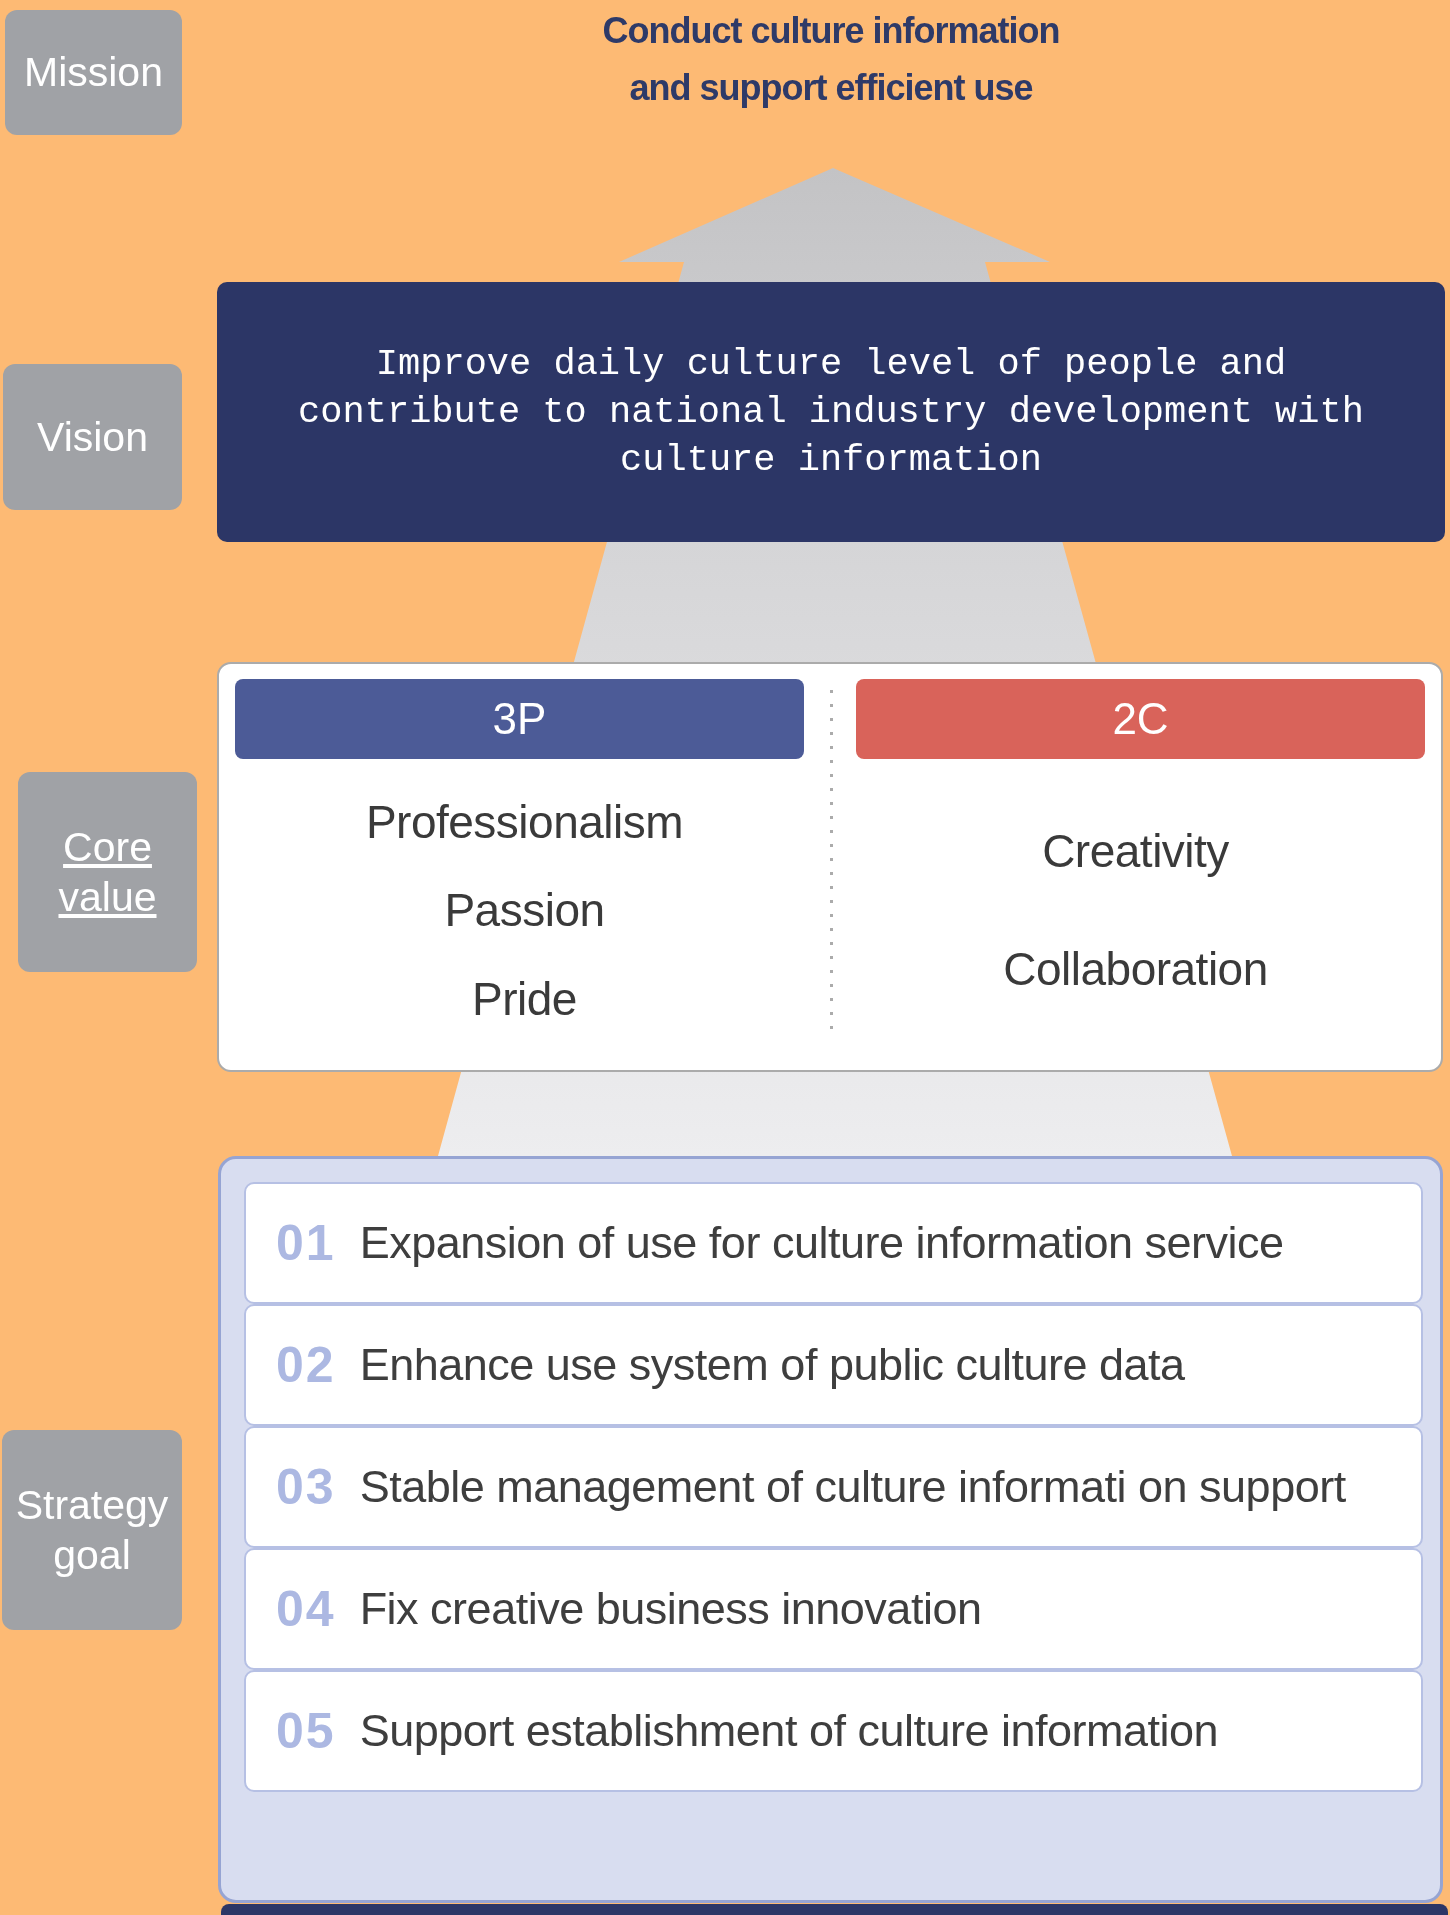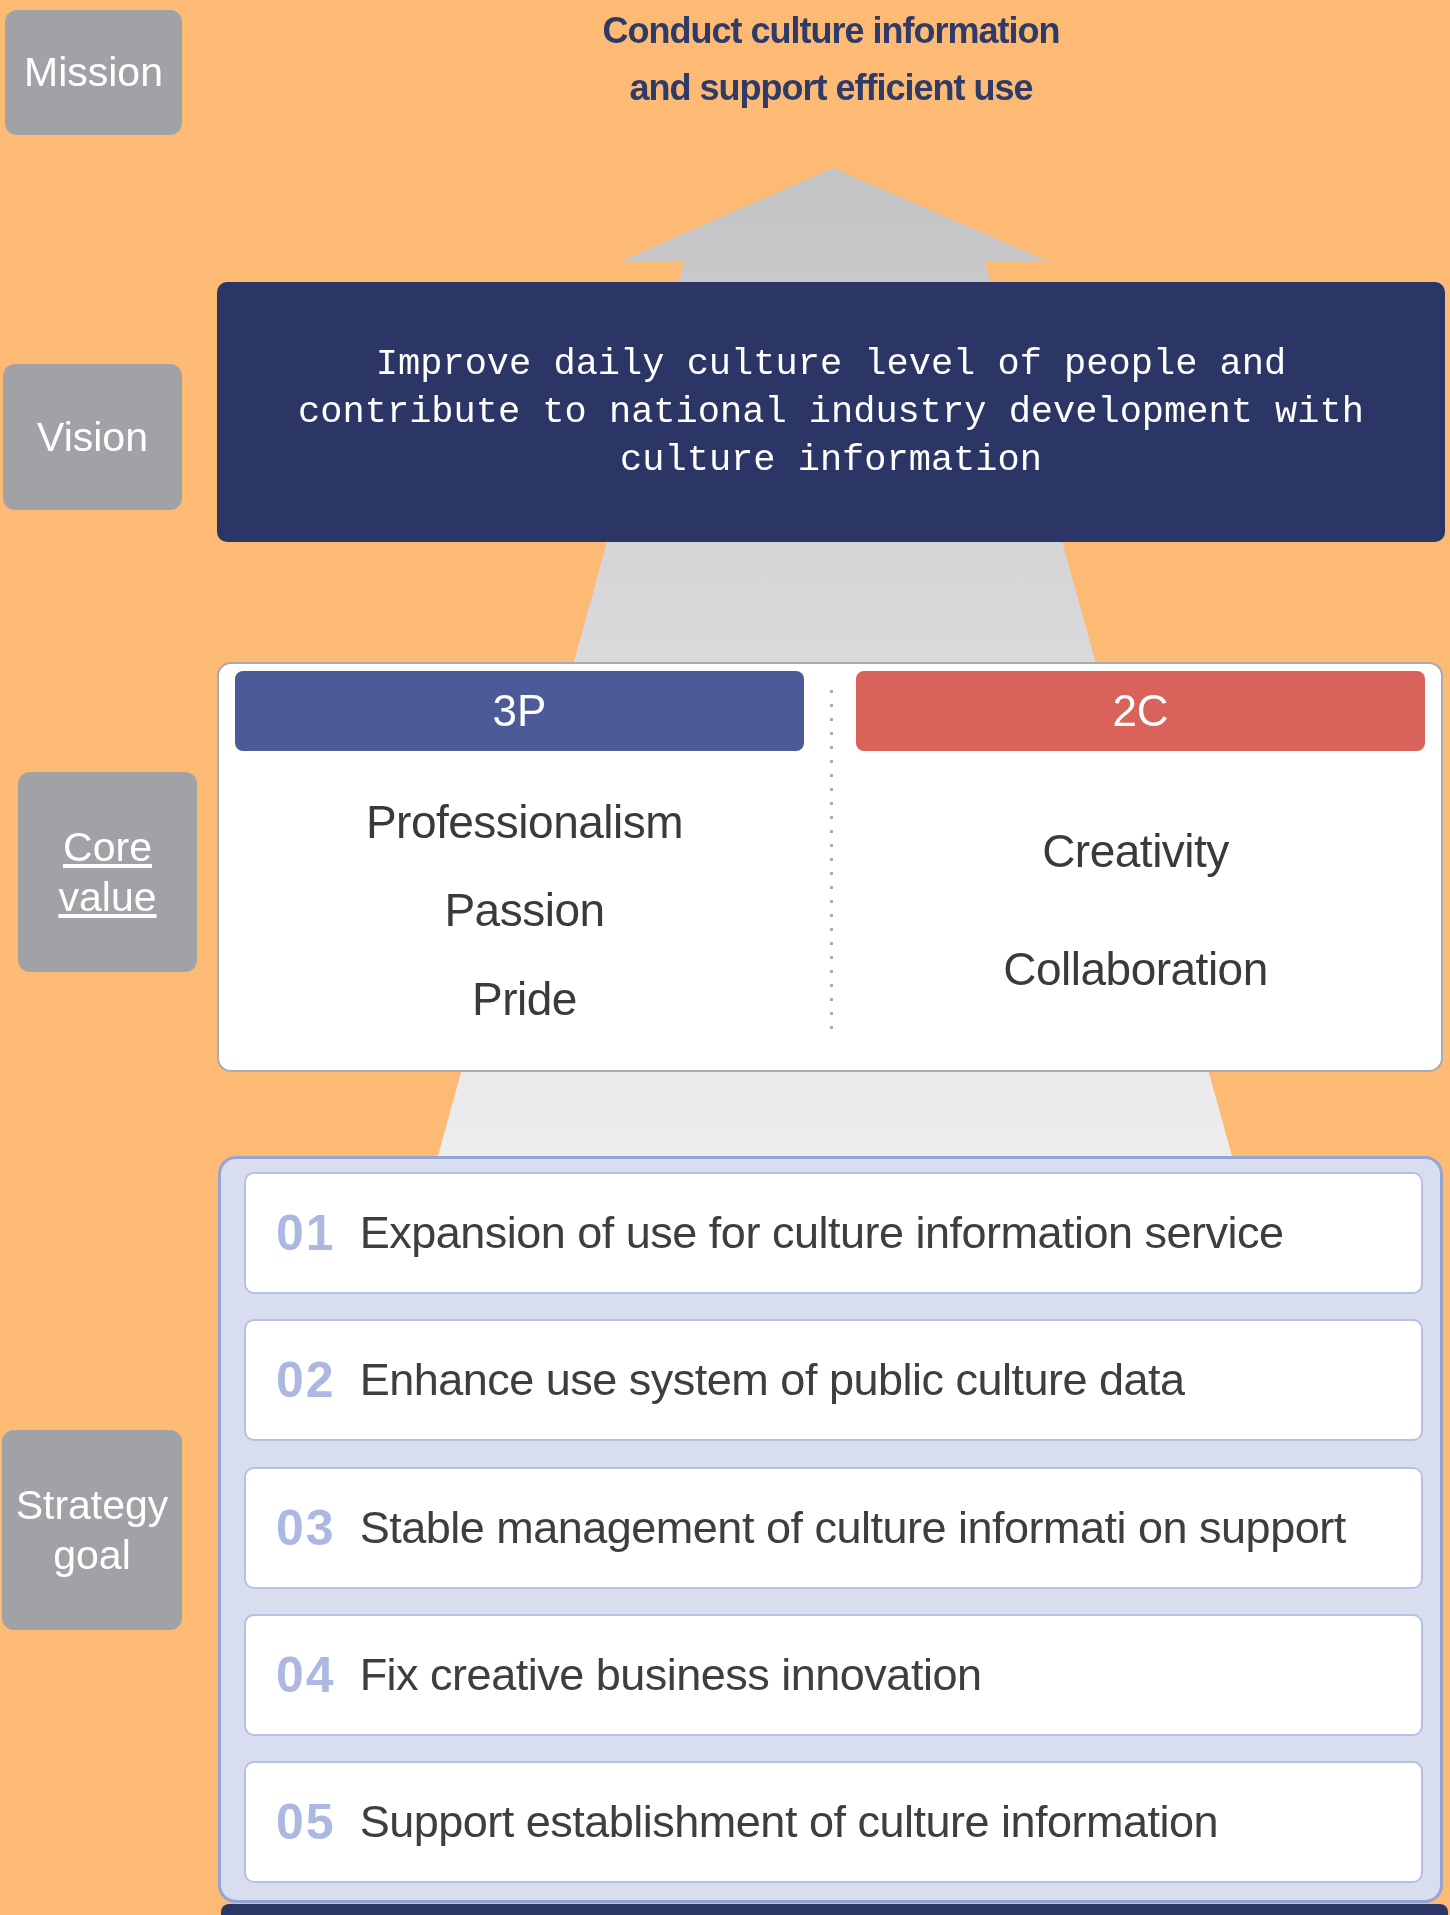--- a/index.html
+++ b/index.html
@@ -41,43 +41,43 @@
   
   .core-box {
     position:absolute; z-index:2; left:217px; top:662px; width:1226px; height:410px;
     background:#ffffff; border:2px solid #ABABAB; border-radius:14px;
     box-sizing:border-box;
   }
   .core-col { position:absolute; top:0; height:100%; width:611px; }
   .core-col.col-left  { left:0; }
   .core-col.col-right { left:611px; }
   .core-header {
-    position:absolute; top:7px; height:80px; border-radius:8px;
+    position:absolute; top:15px; height:80px; border-radius:8px;
     color:#ffffff; font-size:44px; font-weight:500;
     display:flex; align-items:center; justify-content:center;
   }
   .col-left  .core-header { left:16px;  right:26px; }
   .col-right .core-header { left:26px;  right:16px; }
   .core-values {
     position:absolute; left:0; right:0; top:96px; bottom:10px;
     display:flex; flex-direction:column; justify-content:space-evenly;
     align-items:center; font-size:46px; color:#3A3A3A; letter-spacing:-0.5px;
   }
   .core-divider {
     position:absolute; left:611px; top:26px; bottom:30px; width:3px;
     background:repeating-linear-gradient(to bottom,
       #ABABAB 0px, #ABABAB 3px, transparent 3px, transparent 14px);
   }
 
   
   .strategy-box {
     position:absolute; z-index:2; left:218px; top:1156px; width:1225px; height:747px;
     background:#D8DDF0; border:3px solid #96A4D3; border-radius:18px;
-    box-sizing:border-box; padding:13px 17px 17px 23px;
-    display:flex; flex-direction:column; justify-content:space-between;
+    box-sizing:border-box; padding:23px 17px 17px 23px;
+    display:flex; flex-direction:column; 
   }
   .strategy-item {
     height:122px; background:#ffffff; border:2px solid #B6C0E4; border-radius:10px;
     display:flex; align-items:center; padding-left:30px; box-sizing:border-box;
   }
   .strategy-num {
     font-size:50px; color:#ACB8E2; font-weight:bold; letter-spacing:2px;
     margin-right:24px;
   }
   .strategy-txt { font-size:45px; color:#3E3E3E; letter-spacing:-0.5px; }

